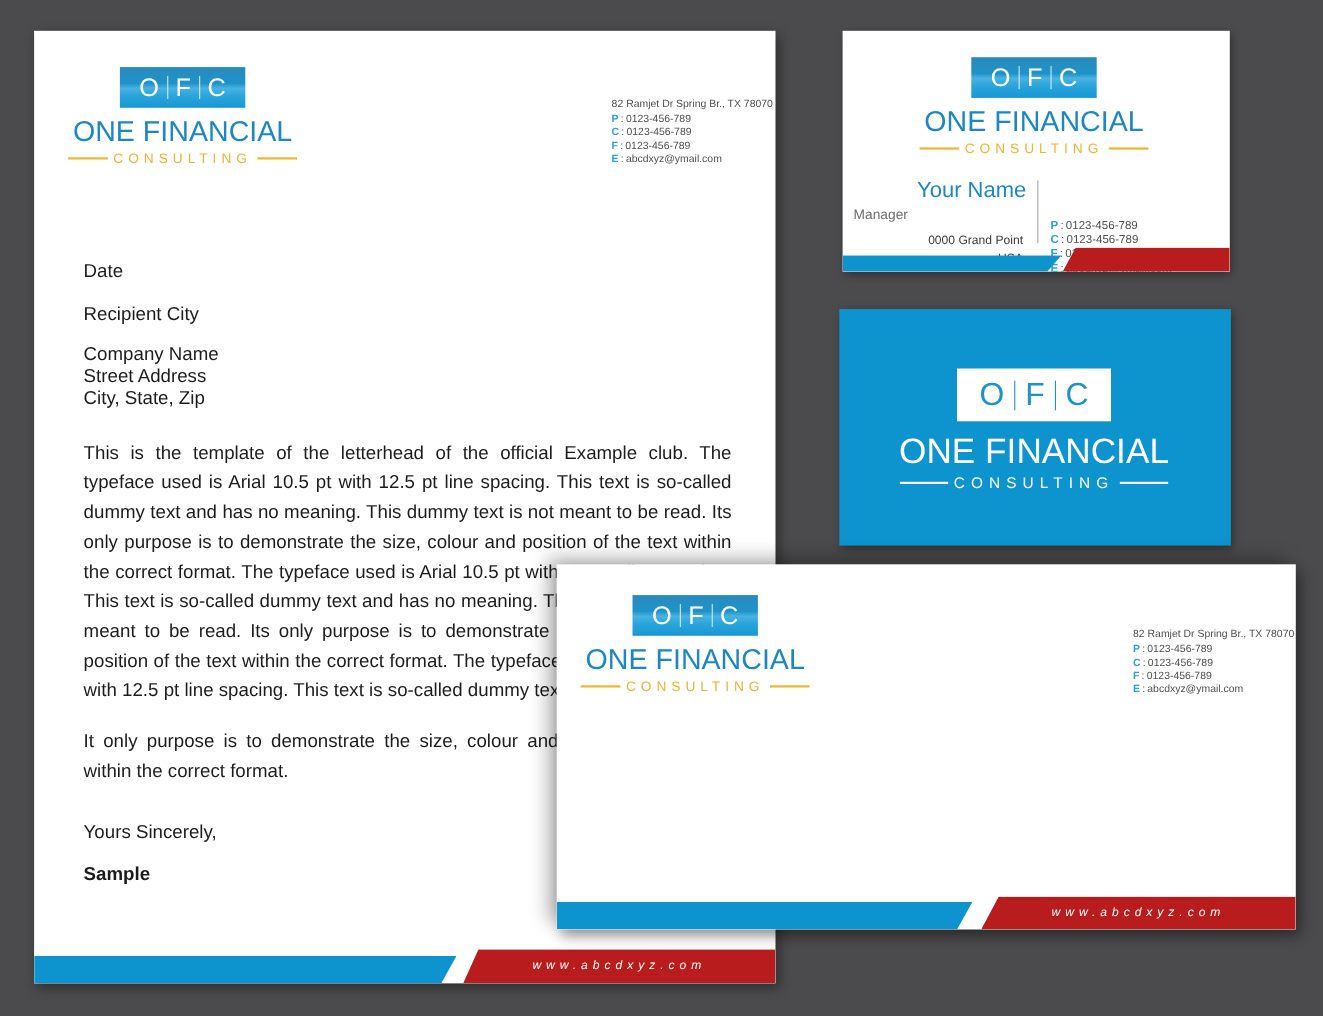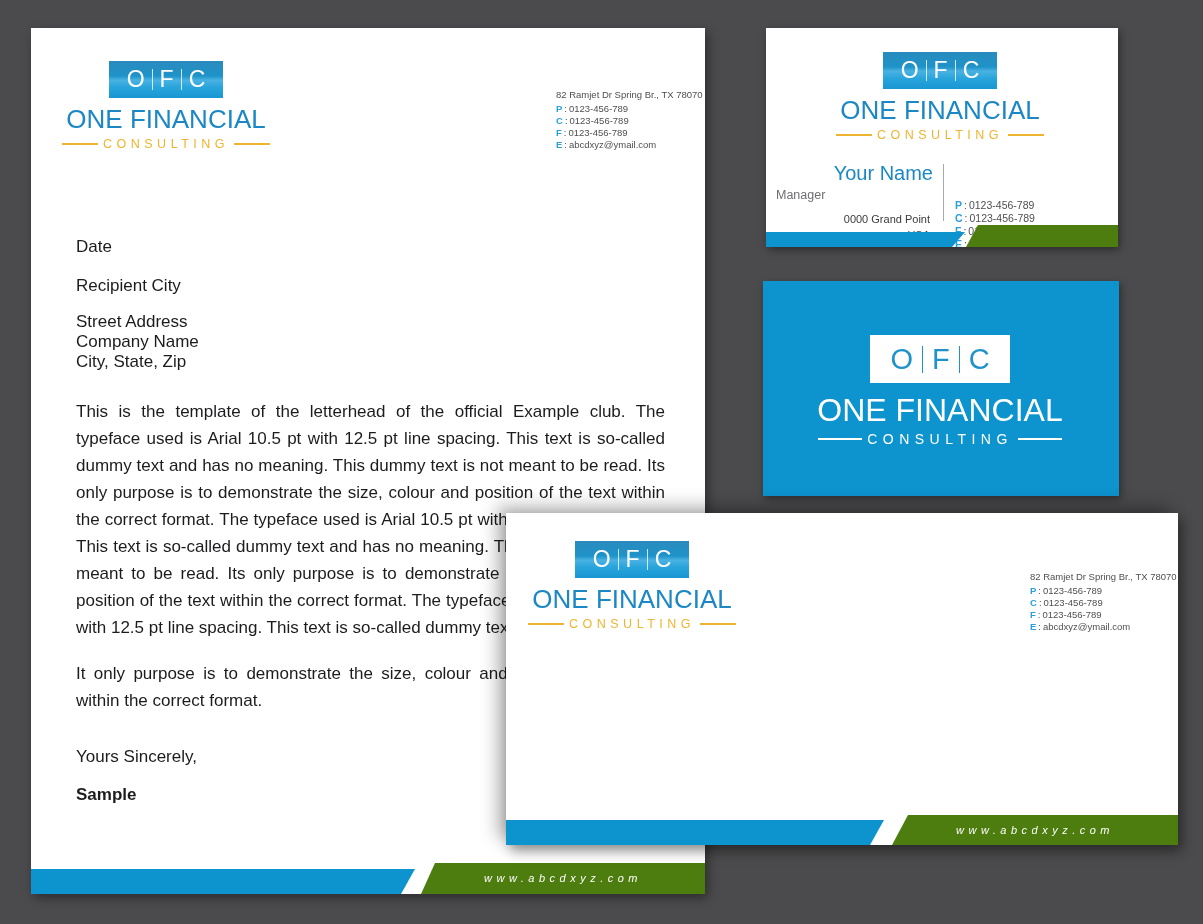--- a/index.html
+++ b/index.html
@@ -44,21 +44,21 @@
   .l-recipient{margin-bottom:13px;}
   .l-addr{line-height:20px;margin-bottom:26px;}
   .l-para1{text-align:justify;margin-bottom:19px;}
   .l-para2{text-align:justify;margin-bottom:29px;}
   .l-closing{margin-bottom:11px;}
   .l-signature{font-weight:bold;}
 
   
   .bar{position:absolute;bottom:0;}
   .bar-blue{background:#0d93cd;}
-  .bar-yellow{background:#4d7c0f;}
+  .bar-yellow{background:#b91c1c;}
   .bar-web{font-style:italic;letter-spacing:4.5px;font-size:11px;color:#fff;text-align:center;white-space:nowrap;}
 
   .lh-blue{left:0;width:384px;height:25px;clip-path:polygon(0 0,100% 0,370px 100%,0 100%);}
   .lh-yellow{left:390px;right:0;height:31px;line-height:31px;clip-path:polygon(14px 0,100% 0,100% 100%,0 100%);}
   .env-blue{left:0;width:378px;height:25px;clip-path:polygon(0 0,100% 0,364px 100%,0 100%);}
   .env-yellow{left:386px;right:0;height:30px;line-height:30px;clip-path:polygon(16px 0,100% 0,100% 100%,0 100%);}
   .bc-blue{left:0;width:199px;height:15px;clip-path:polygon(0 0,100% 0,186px 100%,0 100%);}
   .bc-yellow{left:200px;right:0;height:22px;clip-path:polygon(12px 0,100% 0,100% 100%,0 100%);}
 
   
@@ -94,22 +94,22 @@
       <div class="c-row"><span class="c-label">P</span><span class="c-sep">:</span><span>0123-456-789</span></div>
       <div class="c-row"><span class="c-label">C</span><span class="c-sep">:</span><span>0123-456-789</span></div>
       <div class="c-row"><span class="c-label">F</span><span class="c-sep">:</span><span>0123-456-789</span></div>
       <div class="c-row"><span class="c-label">E</span><span class="c-sep">:</span><span>abcdxyz@ymail.com</span></div>
     </div>
 
     <div class="letter">
       <div class="l-date">Date</div>
       <div class="l-recipient">Recipient City</div>
       <div class="l-addr">
+        <div>Company Name</div>
         <div>Street Address</div>
-        <div>Company Name</div>
         <div>City, State, Zip</div>
       </div>
       <div class="l-para1">This is the template of the letterhead of the official Example club. The typeface used is Arial 10.5 pt with 12.5 pt line spacing. This text is so-called dummy text and has no meaning. This dummy text is not meant to be read. Its only purpose is to demonstrate the size, colour and position of the text  within the correct format. The typeface used is Arial 10.5 pt with 12.5 pt line spacing. This text is so-called dummy text and has no meaning. This dummy text is not meant to be read. Its only purpose is to demonstrate the size, colour and position of the text  within the correct format. The typeface used is Arial 10.5 pt with 12.5 pt line spacing. This text is so-called dummy text</div>
       <div class="l-para2">It only purpose is to demonstrate the size, colour and position of the text within the correct format.</div>
       <div class="l-closing">Yours Sincerely,</div>
       <div class="l-signature">Sample</div>
     </div>
 
     <div class="bar bar-blue lh-blue"></div>
     <div class="bar bar-yellow lh-yellow bar-web">www.abcdxyz.com</div>

